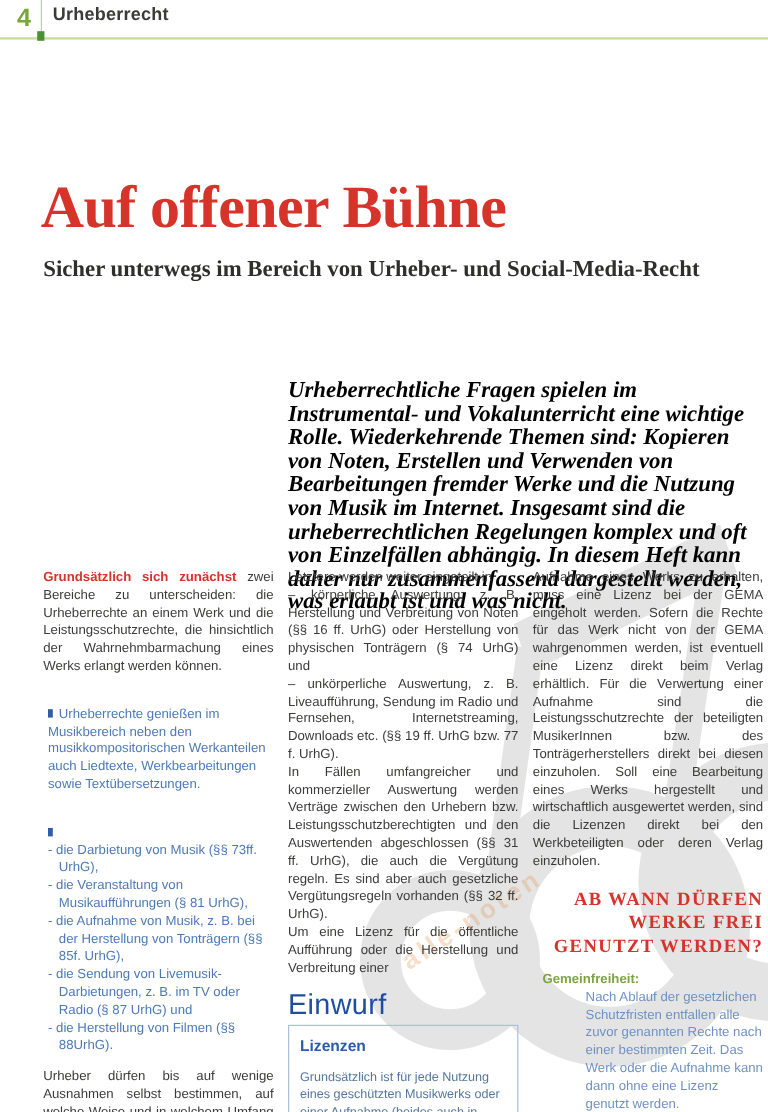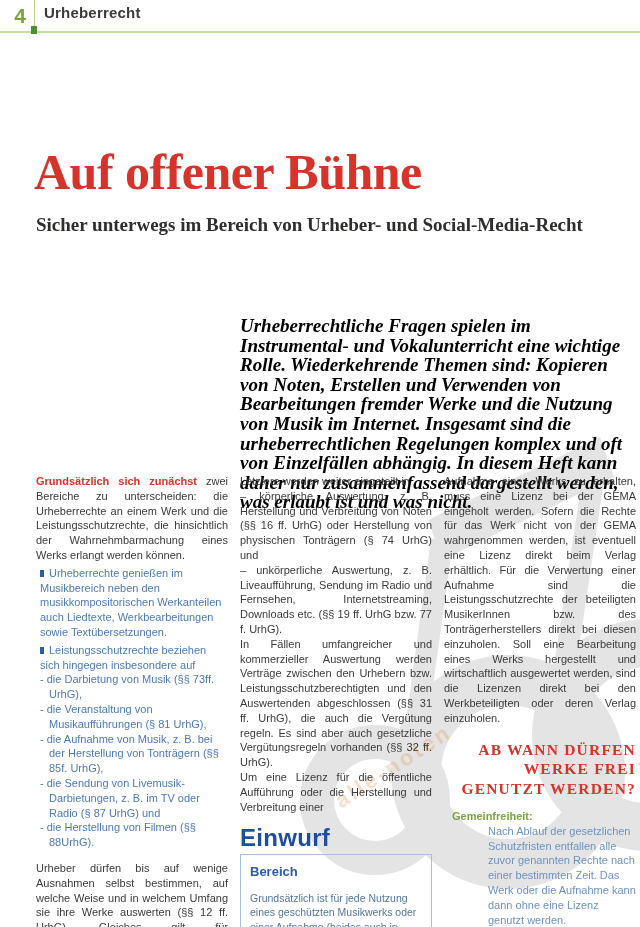--- a/index.html
+++ b/index.html
@@ -52,30 +52,30 @@
   
   .cols{
     position:absolute;left:36px;top:474px;width:600px;z-index:1;
     display:grid;grid-template-columns:192px 192px 192px;grid-column-gap:12px;
     font-size:11px;line-height:14.8px;
   }
   .col{min-width:0;}
   .just{text-align:justify;}
   .lead{color:#d6332a;font-weight:bold;}
   .blue{color:#4d7ab7;}
-  .blue-block{margin-top:3px;padding-left:4px;}
+  .blue-block{margin-top:25px;padding-left:4px;}
   .bullet-sq{display:inline-block;width:4px;height:7px;margin-right:5px;position:relative;top:0;}
   .bullet-sq.b{background:#2f5da8;}
   .subitem{padding-left:9px;text-indent:-9px;}
   .para{margin-top:11px;}
   .first{margin-top:0;}
   
   .einwurf-h{
     margin-top:17px;
-    font-size:24px;font-weight:bold;color:#1d4f9e;letter-spacing:.3px;
+    font-size:24px;font-weight:normal;color:#1d4f9e;letter-spacing:.3px;
   }
   .einwurf-box{
     margin-top:8px;border:1px solid #a8c0dc;background:transparent;
     padding:10px 9px 12px 9px;
   }
   .einwurf-box .box-title{font-size:13px;font-weight:bold;color:#2b5ca8;}
   .einwurf-box .box-text{margin-top:11px;color:#55779e;font-size:10.5px;line-height:14.4px;}
   
   .red-heading{
     margin-top:14px;
@@ -120,42 +120,42 @@
   <div class="cols">
 
     <div class="col">
       <p class="just first" style="margin:0;"><span class="lead">Grundsätzlich sich zunächst</span><span> zwei Bereiche zu unterscheiden: die Urheberrechte an einem Werk und die Leistungsschutzrechte, die hinsichtlich der Wahrnehmbarmachung eines Werks erlangt werden können.</span></p>
 
       <div class="blue blue-block">
         <span class="bullet-sq b"></span><span>Urheberrechte genießen im Musikbereich neben den musikkompositorischen Werkanteilen auch Liedtexte, Werkbearbeitungen sowie Textübersetzungen.</span>
       </div>
 
       <div class="blue blue-block">
-        <div><span class="bullet-sq b"></span><span>Leistungsschutzrechte beziehen sich hingegen insbesondere auf</span></div>
+        <div><span class="bullet-sq b"></span></div>
         <div class="subitem">- die Darbietung von Musik (§§ 73ff. UrhG),</div>
         <div class="subitem">- die Veranstaltung von Musikaufführungen (§ 81 UrhG),</div>
         <div class="subitem">- die Aufnahme von Musik, z. B. bei der Herstellung von Tonträgern (§§ 85f. UrhG),</div>
         <div class="subitem">- die Sendung von Livemusik-Darbietungen, z. B. im TV oder Radio (§ 87 UrhG) und</div>
         <div class="subitem">- die Herstellung von Filmen (§§ 88UrhG).</div>
       </div>
 
       <p class="just para" style="margin-bottom:0;">Urheber dürfen bis auf wenige Ausnahmen selbst bestimmen, auf welche Weise und in welchem Umfang sie ihre Werke auswerten (§§ 12 ff. UrhG). Gleiches gilt für Leistungsschutzberechtigte hinsichtlich der Auswertung ihrer Darbietungen (§§ 77 ff. UrhG). Unterschieden wird dabei in</p>
 
     </div>
 
     <div class="col">
       <div>Letztere werden weiter eingeteilt in</div>
       <div class="just">– körperliche Auswertung, z. B. Herstellung und Verbreitung von Noten (§§ 16 ff. UrhG) oder Herstellung von physischen Tonträgern (§ 74 UrhG) und</div>
       <div class="just">– unkörperliche Auswertung, z. B. Liveaufführung, Sendung im Radio und Fernsehen, Internetstreaming, Downloads etc. (§§ 19 ff. UrhG bzw. 77 f. UrhG).</div>
       <div class="just">In Fällen umfangreicher und kommerzieller Auswertung werden Verträge zwischen den Urhebern bzw. Leistungsschutzberechtigten und den Auswertenden abgeschlossen (§§ 31 ff. UrhG), die auch die Vergütung regeln. Es sind aber auch gesetzliche Vergütungsregeln vorhanden (§§ 32 ff. UrhG).</div>
       <div class="just">Um eine Lizenz für die öffentliche Aufführung oder die Herstellung und Verbreitung einer</div>
 
       <div class="einwurf-h">Einwurf</div>
       <div class="einwurf-box">
-        <div class="box-title">Bereich</div>
+        <div class="box-title">Lizenzen</div>
         <div class="box-text">Grundsätzlich ist für jede Nutzung eines geschützten Musikwerks oder einer Aufnahme (beides auch in Teilen) eine Lizenz erforderlich. Diese sind entweder bei einer Verwertungsgesellschaft erhältlich oder direkt beim Verlag oder Label einzuholen. In manchen Fällen ist eine Nutzung auch aufgrund einer gesetzlichen Ausnahme möglich.</div>
       </div>
     </div>
 
     <div class="col">
       <p class="just first" style="margin:0;">Aufnahme eines Werks zu erhalten, muss eine Lizenz bei der GEMA eingeholt werden. Sofern die Rechte für das Werk nicht von der GEMA wahrgenommen werden, ist eventuell eine Lizenz direkt beim Verlag erhältlich. Für die Verwertung einer Aufnahme sind die Leistungsschutzrechte der beteiligten MusikerInnen bzw. des Tonträgerherstellers direkt bei diesen einzuholen. Soll eine Bearbeitung eines Werks hergestellt und wirtschaftlich ausgewertet werden, sind die Lizenzen direkt bei den Werkbeteiligten oder deren Verlag einzuholen.</p>
 
       <div class="red-heading">AB WANN DÜRFEN WERKE FREI GENUTZT WERDEN?</div>
 
       <div class="gemein">

